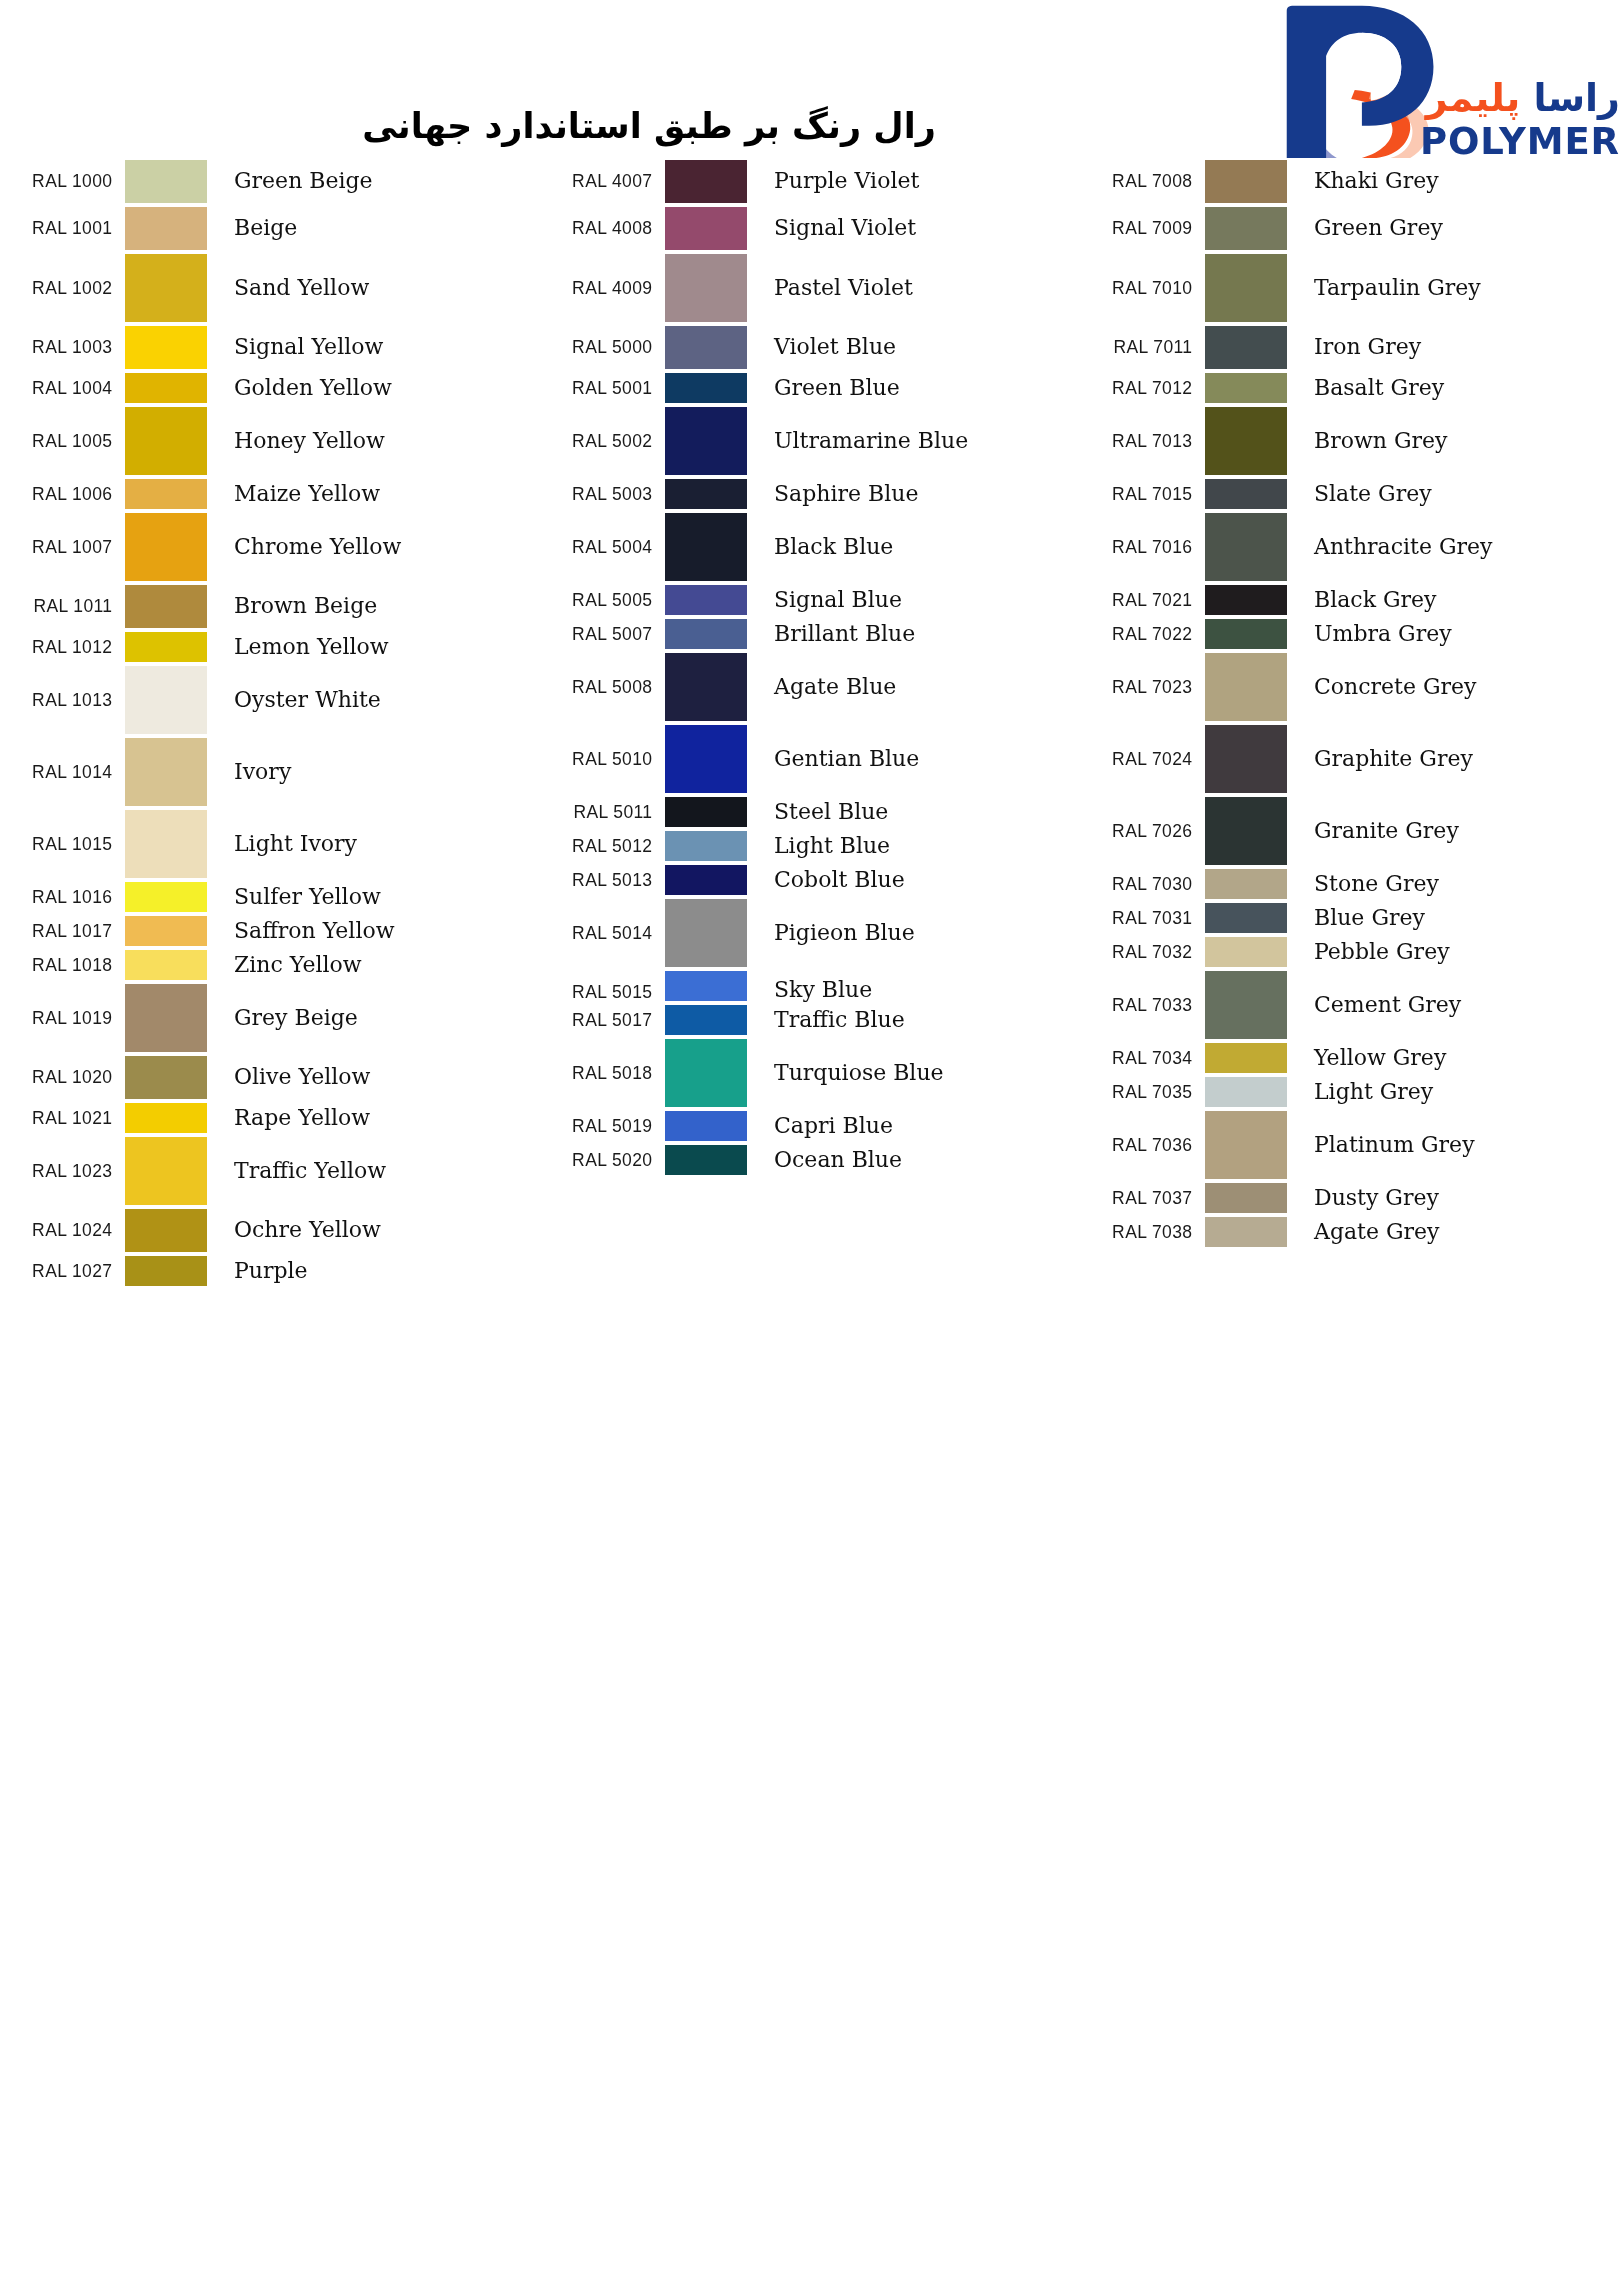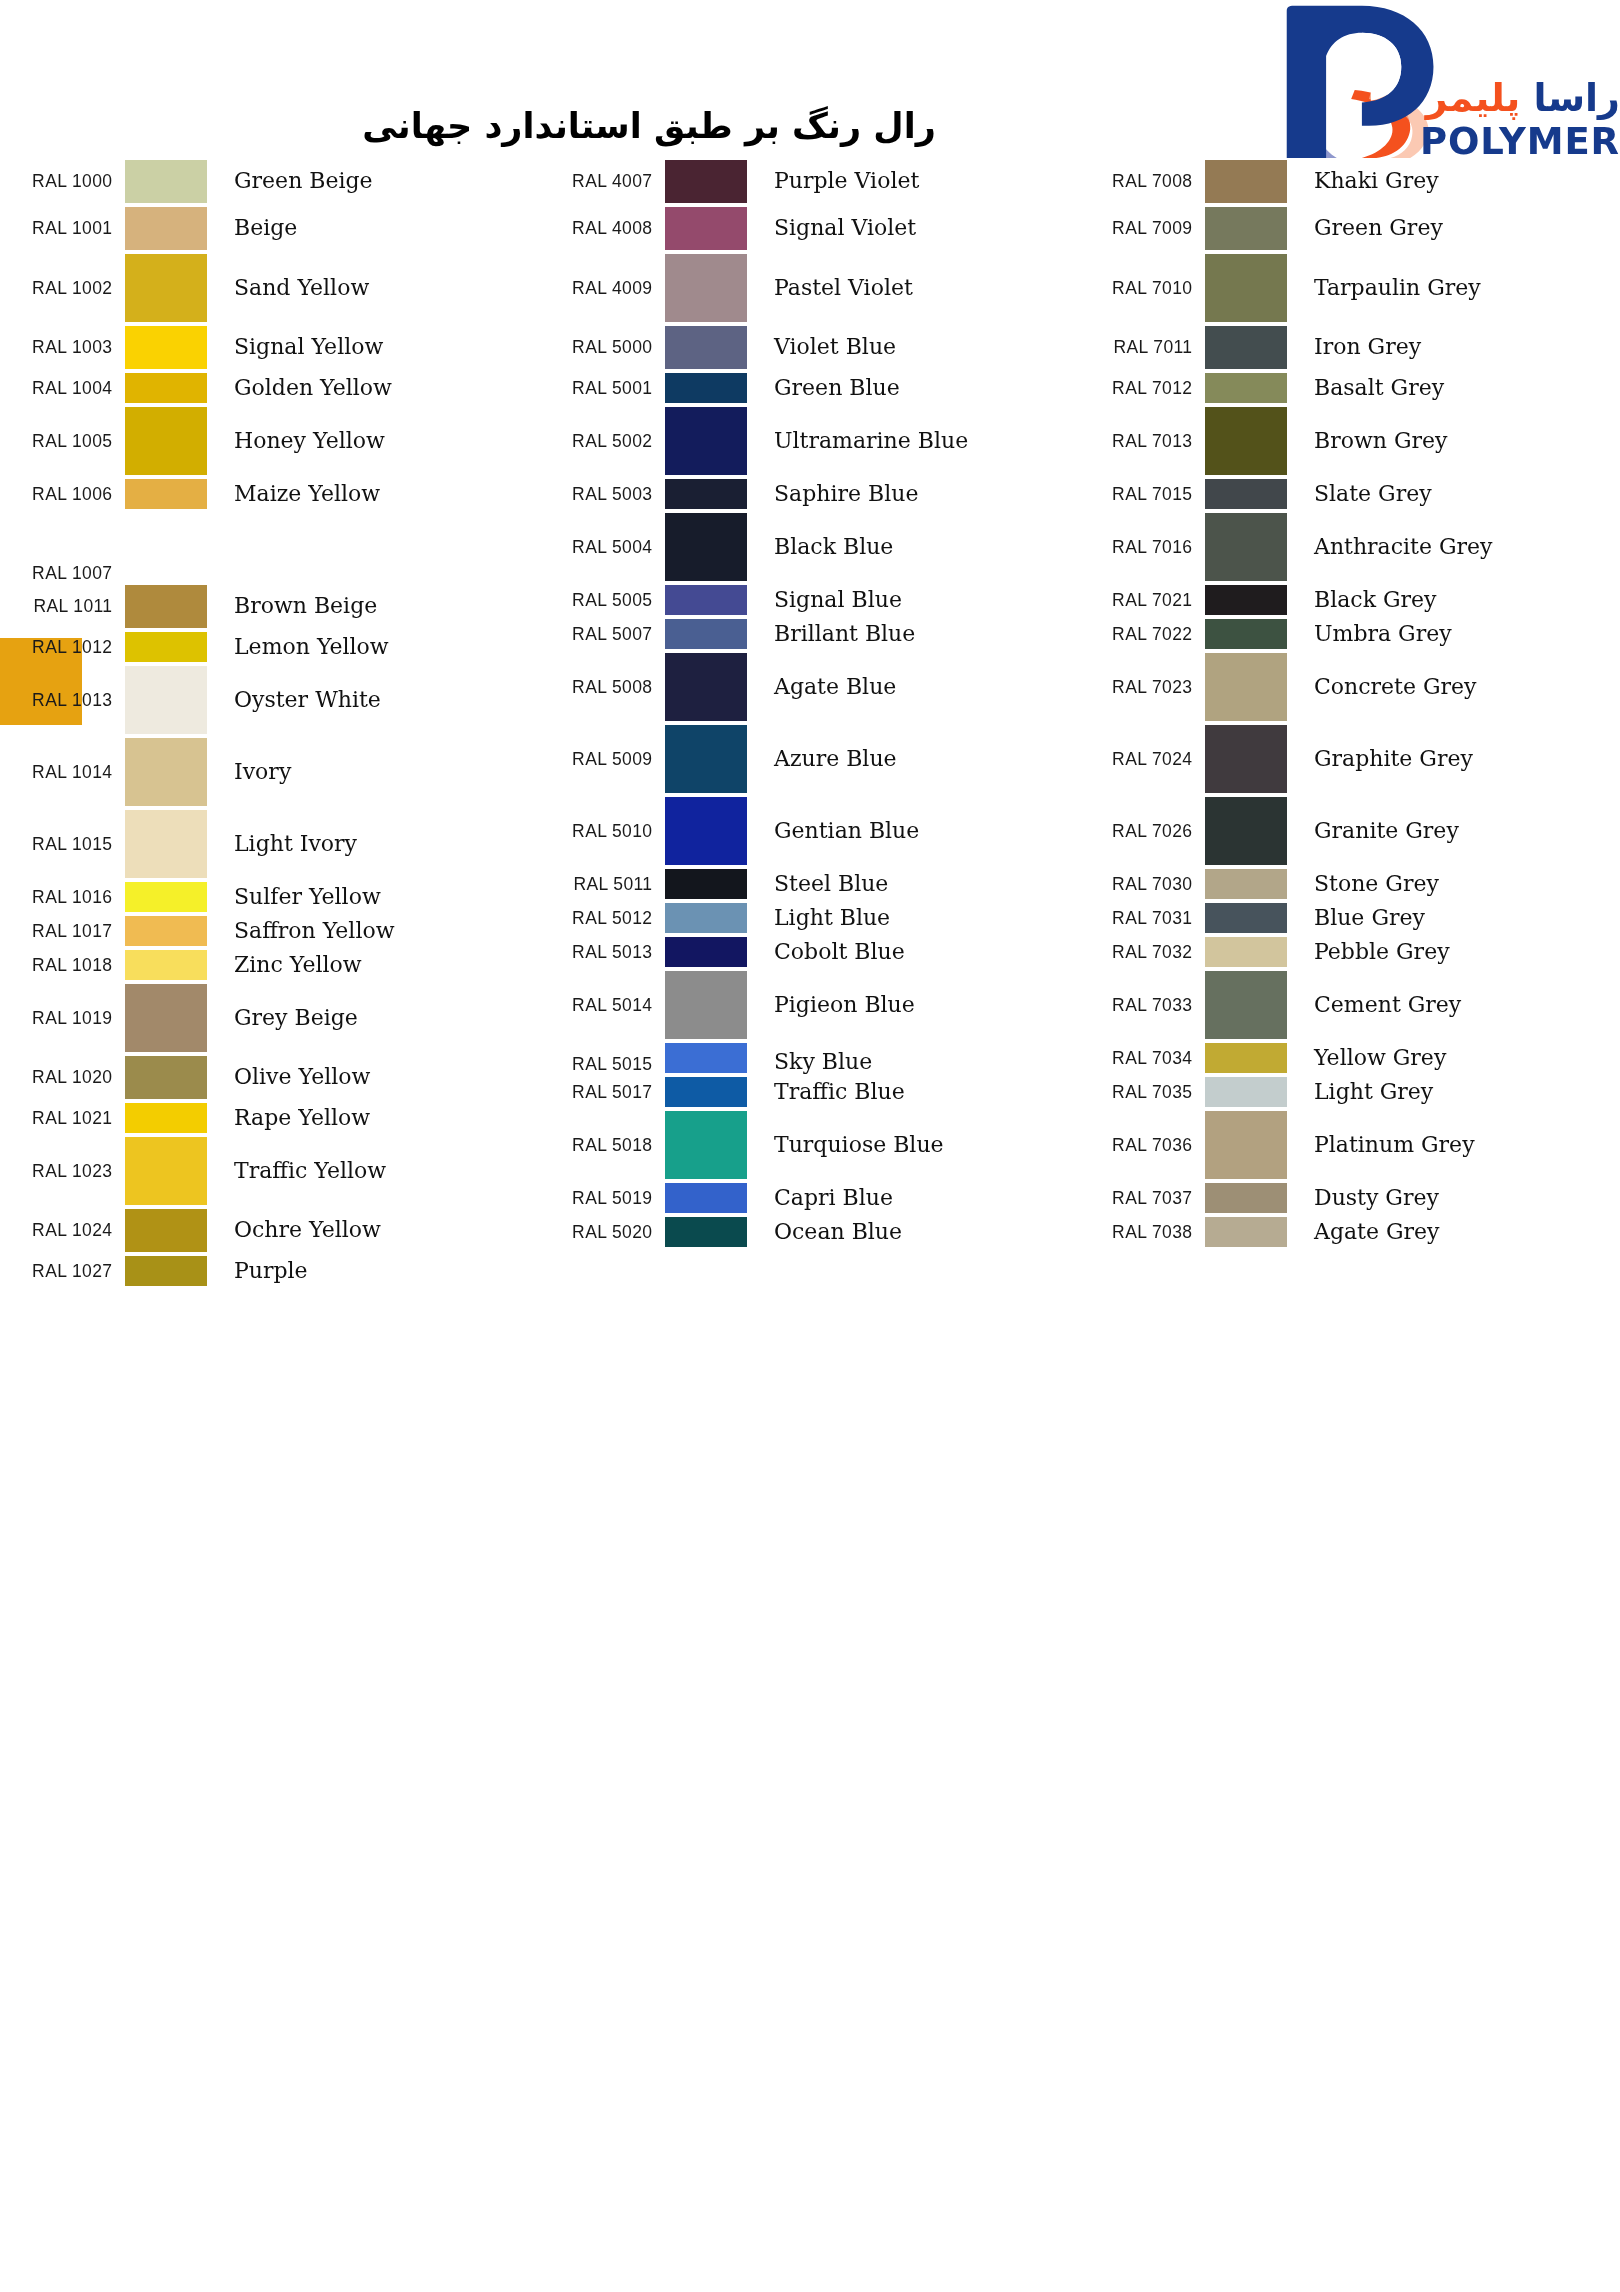--- a/index.html
+++ b/index.html
@@ -221,21 +221,21 @@
         </div>
         <div class="ral-name">Honey Yellow</div>
       </div>
       <div class="swatch-row" style="height: 34px;">
         <div class="ral-code">RAL 1006</div>
         <div class="swatch-wrap">
           <div class="swatch" style="background: rgb(228, 175, 68);"></div>
         </div>
         <div class="ral-name">Maize Yellow</div>
       </div>
-      <div class="swatch-row" style="height: 72px; flex-direction: column;">
+      <div class="swatch-row" style="height: 72px;">
         <div class="ral-code">RAL 1007</div>
         <div class="swatch-wrap">
           <div class="swatch" style="background: rgb(230, 162, 17);"></div>
         </div>
         <div class="ral-name">Chrome Yellow</div>
       </div>
       <div class="swatch-row" style="height: 47px;">
         <div class="ral-code">RAL 1011</div>
         <div class="swatch-wrap">
           <div class="swatch" style="background: rgb(175, 138, 61);"></div>
@@ -406,27 +406,20 @@
         <div class="ral-name">Brillant Blue</div>
       </div>
       <div class="swatch-row" style="height: 72px;">
         <div class="ral-code">RAL 5008</div>
         <div class="swatch-wrap">
           <div class="swatch" style="background: rgb(30, 32, 64);"></div>
         </div>
         <div class="ral-name">Agate Blue</div>
       </div>
       <div class="swatch-row" style="height: 72px;">
-        <div class="ral-code">RAL 5009</div>
-        <div class="swatch-wrap">
-          <div class="swatch" style="background: rgb(15, 68, 104);"></div>
-        </div>
-        <div class="ral-name">Azure Blue</div>
-      </div>
-      <div class="swatch-row" style="height: 72px;">
         <div class="ral-code">RAL 5010</div>
         <div class="swatch-wrap">
           <div class="swatch" style="background: rgb(16, 35, 158);"></div>
         </div>
         <div class="ral-name">Gentian Blue</div>
       </div>
       <div class="swatch-row" style="height: 34px;">
         <div class="ral-code">RAL 5011</div>
         <div class="swatch-wrap">
           <div class="swatch" style="background: rgb(19, 22, 29);"></div>

